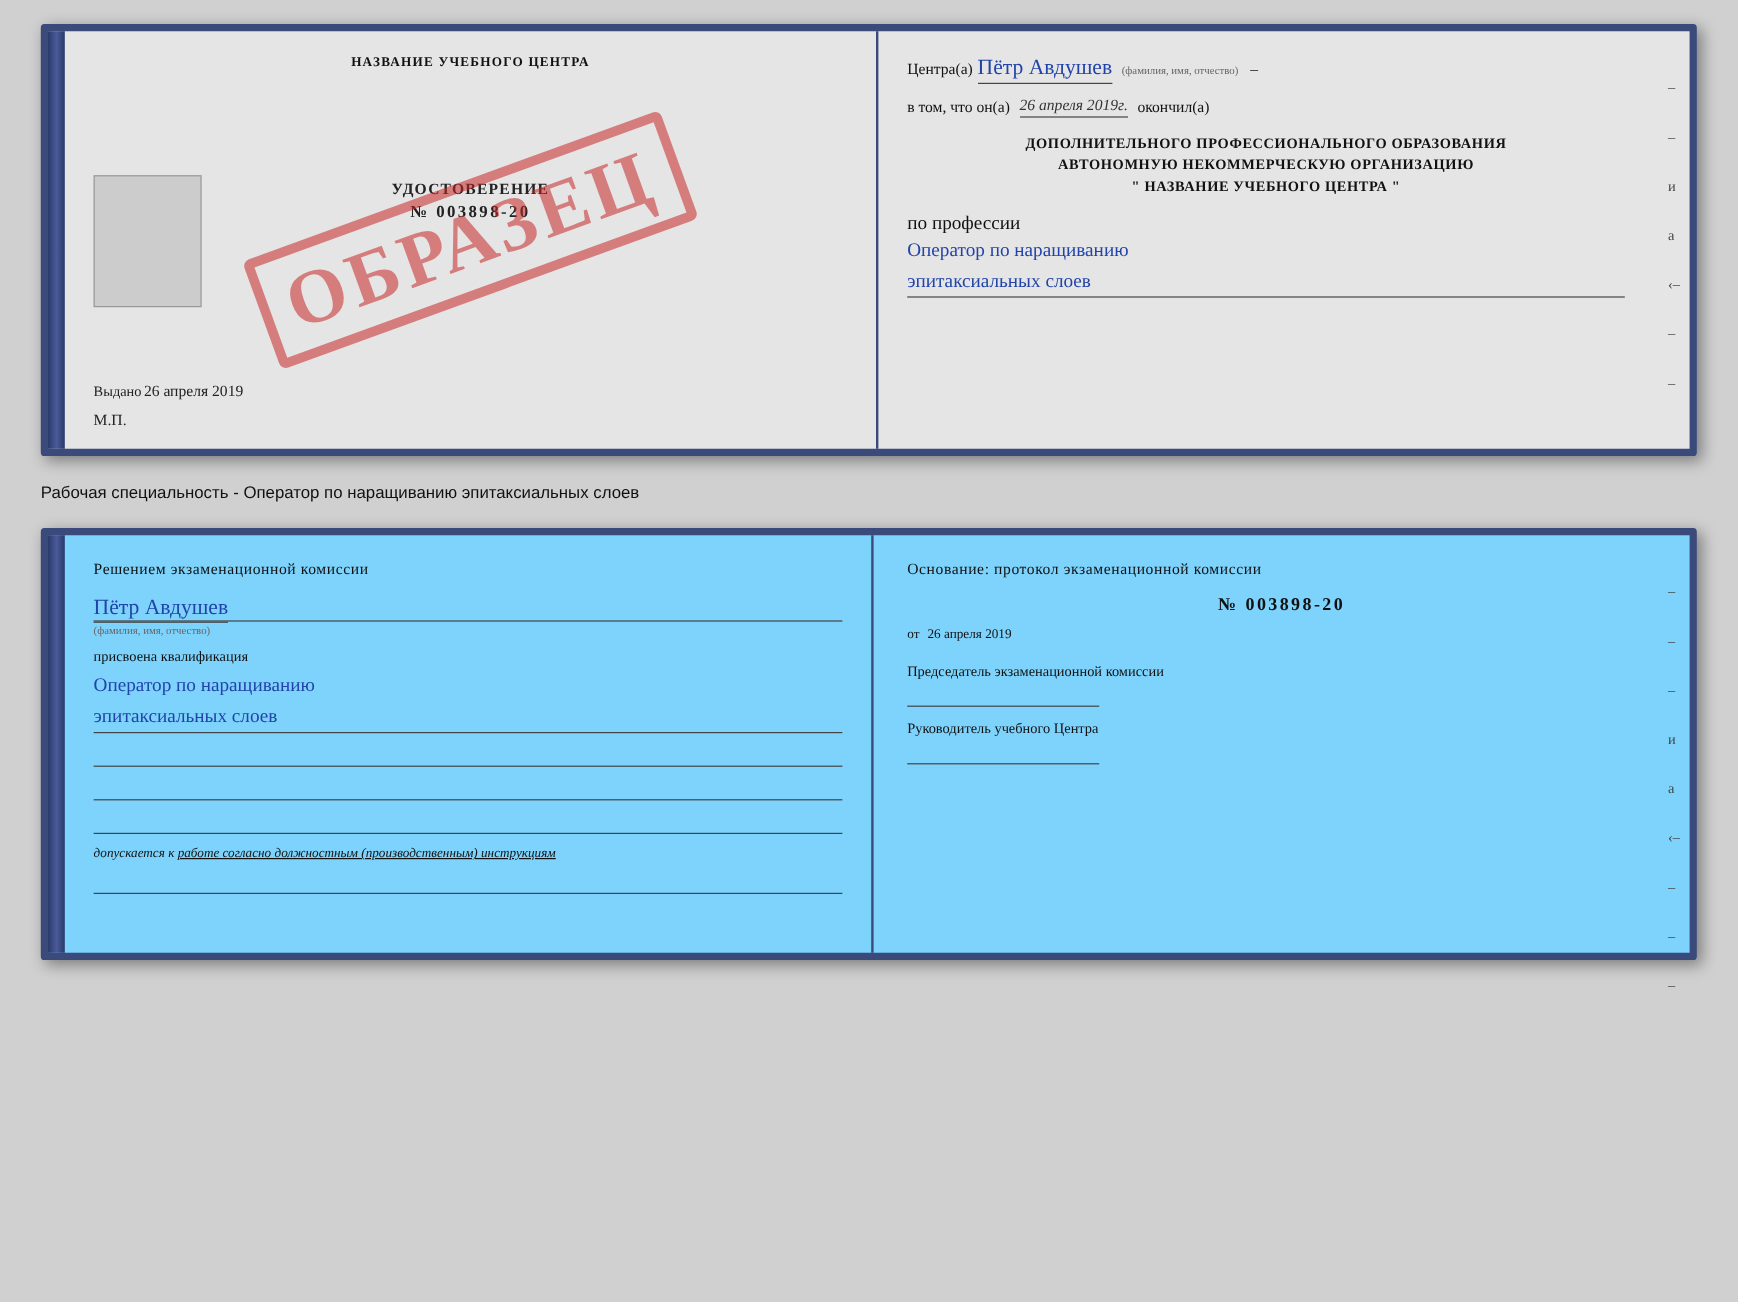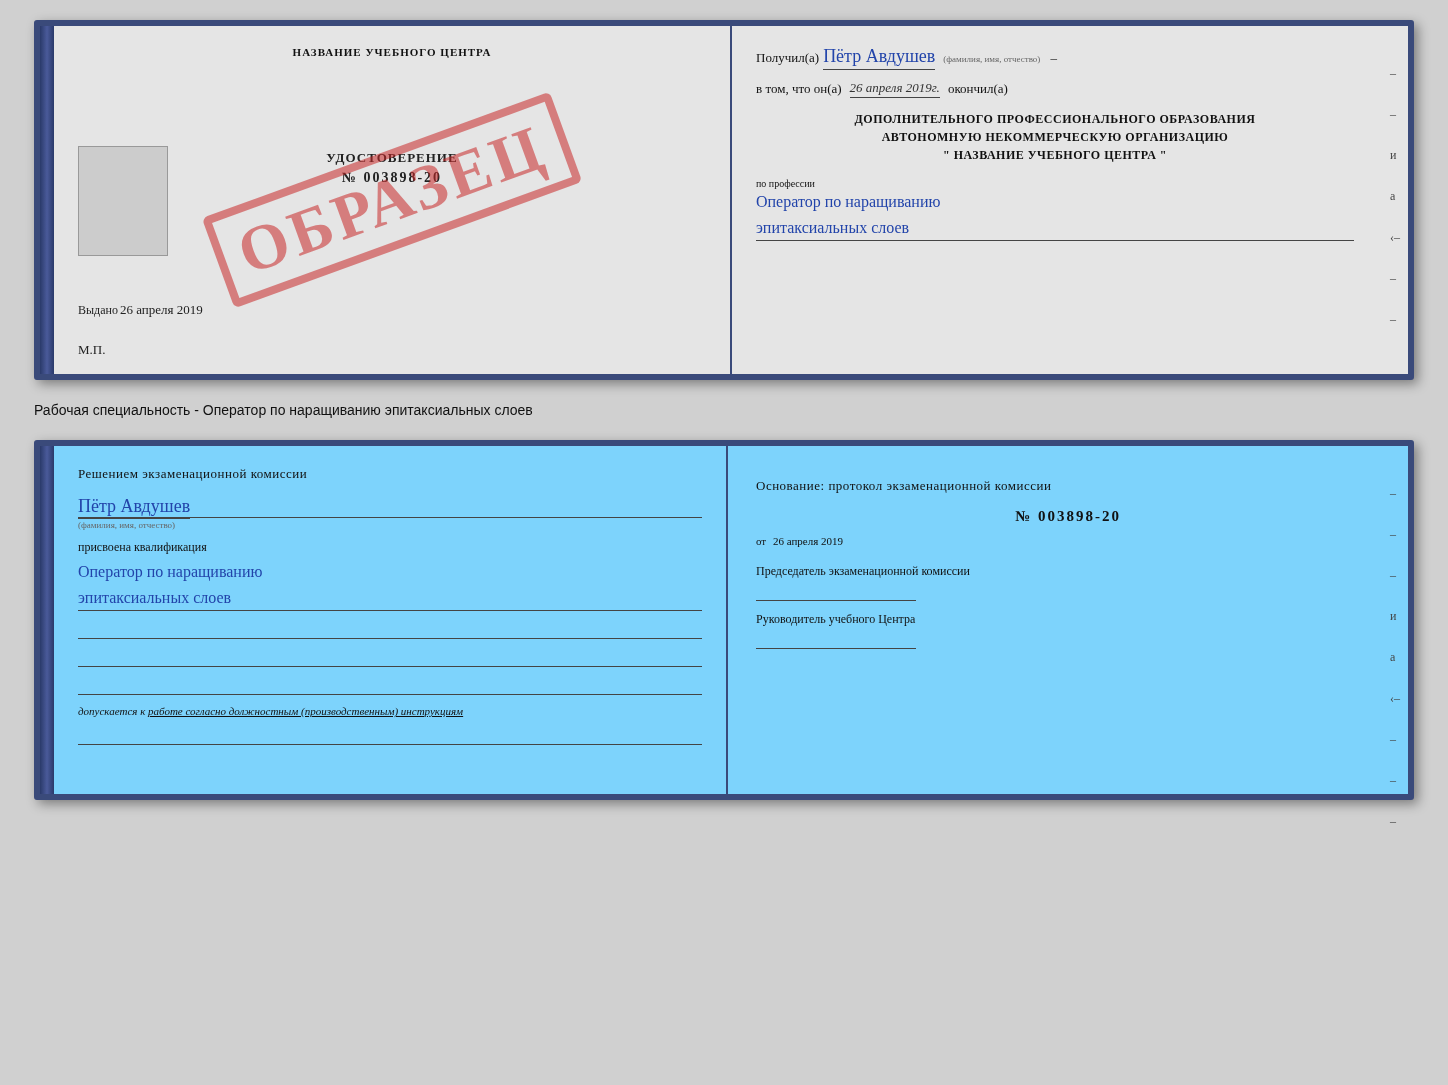--- a/index.html
+++ b/index.html
@@ -101,21 +101,21 @@
       height: 110px;
       background: #ccc;
       border: 1px solid #999;
       position: absolute;
       left: 24px;
       top: 120px;
     }
 
     .issued-line {
       position: absolute;
-      bottom: 56px;
+      bottom: 40px;
       left: 24px;
       font-size: 12px;
       color: #222;
       text-align: right;
     }
 
     .mp-line {
       position: absolute;
       bottom: 16px;
       left: 24px;
@@ -174,21 +174,21 @@
     .bold-text {
       font-size: 12px;
       font-weight: bold;
       letter-spacing: 0.5px;
       color: #111;
       text-align: center;
       line-height: 1.5;
     }
 
     .profession-label {
-      font-size: 10px;
+      font-size: 16px;
       color: #111;
       margin-top: 14px;
     }
 
     .handwritten-profession {
       font-family: 'Segoe Script', 'Comic Sans MS', cursive;
       font-size: 16px;
       color: #2244aa;
       line-height: 1.6;
       border-bottom: 1px solid #444;
@@ -219,21 +219,21 @@
     }
 
     .bottom-left {
       flex: 1;
       padding: 20px 24px;
       border-right: 2px solid #3a4a7a;
     }
 
     .bottom-right {
       flex: 1;
-      padding: 32px 28px;
+      padding: 20px 28px;
       position: relative;
     }
 
     .decision-text {
       font-size: 13px;
       color: #111;
       letter-spacing: 0.5px;
       margin-bottom: 14px;
       font-weight: normal;
     }
@@ -333,21 +333,21 @@
       <div class="issued-line">
         <span>Выдано</span><span style="font-size:13px; margin-left:2px;">26 апреля 2019</span>
       </div>
 
       <div class="mp-line">М.П.</div>
     </div>
 
     <div class="right-page">
 
       <div class="received-line">
-        <span style="font-size:13px;">Получил(а)</span>
+        <span style="font-size:13px;">Центра(а)</span>
         <span class="handwritten-name">Пётр Авдушев</span>
         <span class="small-label">(фамилия, имя, отчество)</span>
         <span class="separator-dash">–</span>
       </div>
 
       <div class="date-line">
         <span style="font-size:13px;">в том, что он(а)</span>
         <span class="handwritten-date">26 апреля 2019г.</span>
         <span style="font-size:13px;">окончил(а)</span>
       </div>

